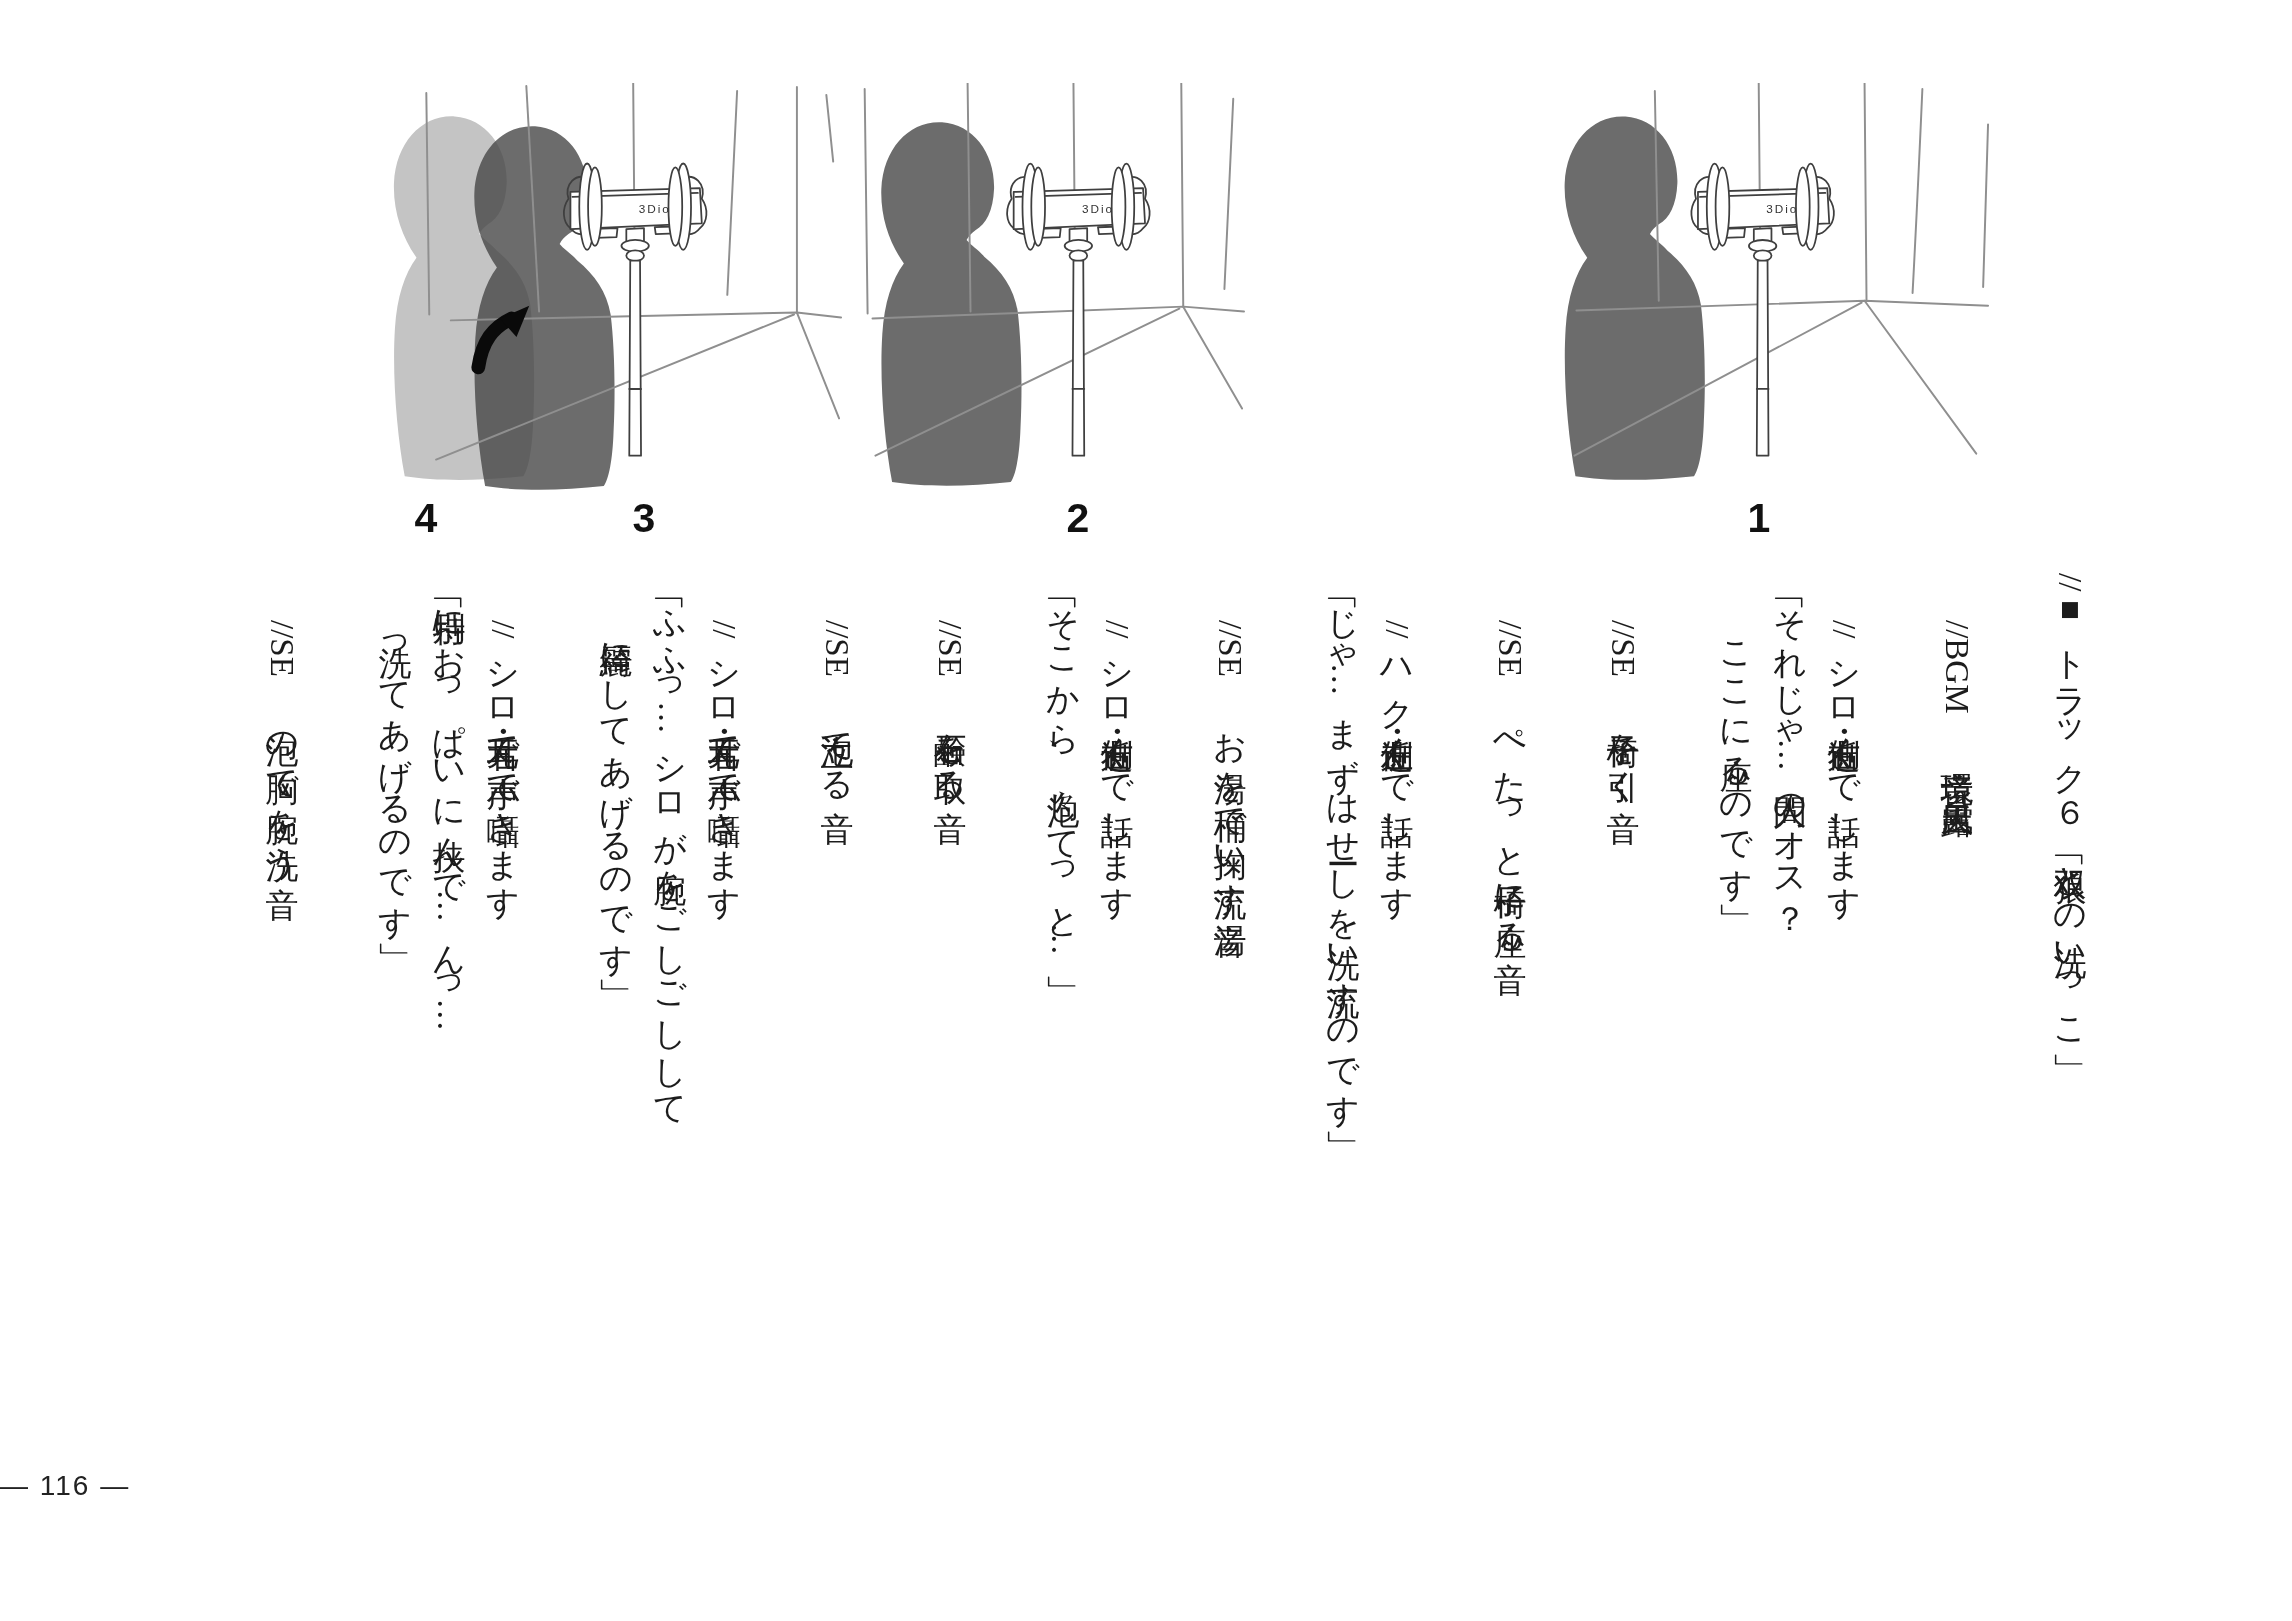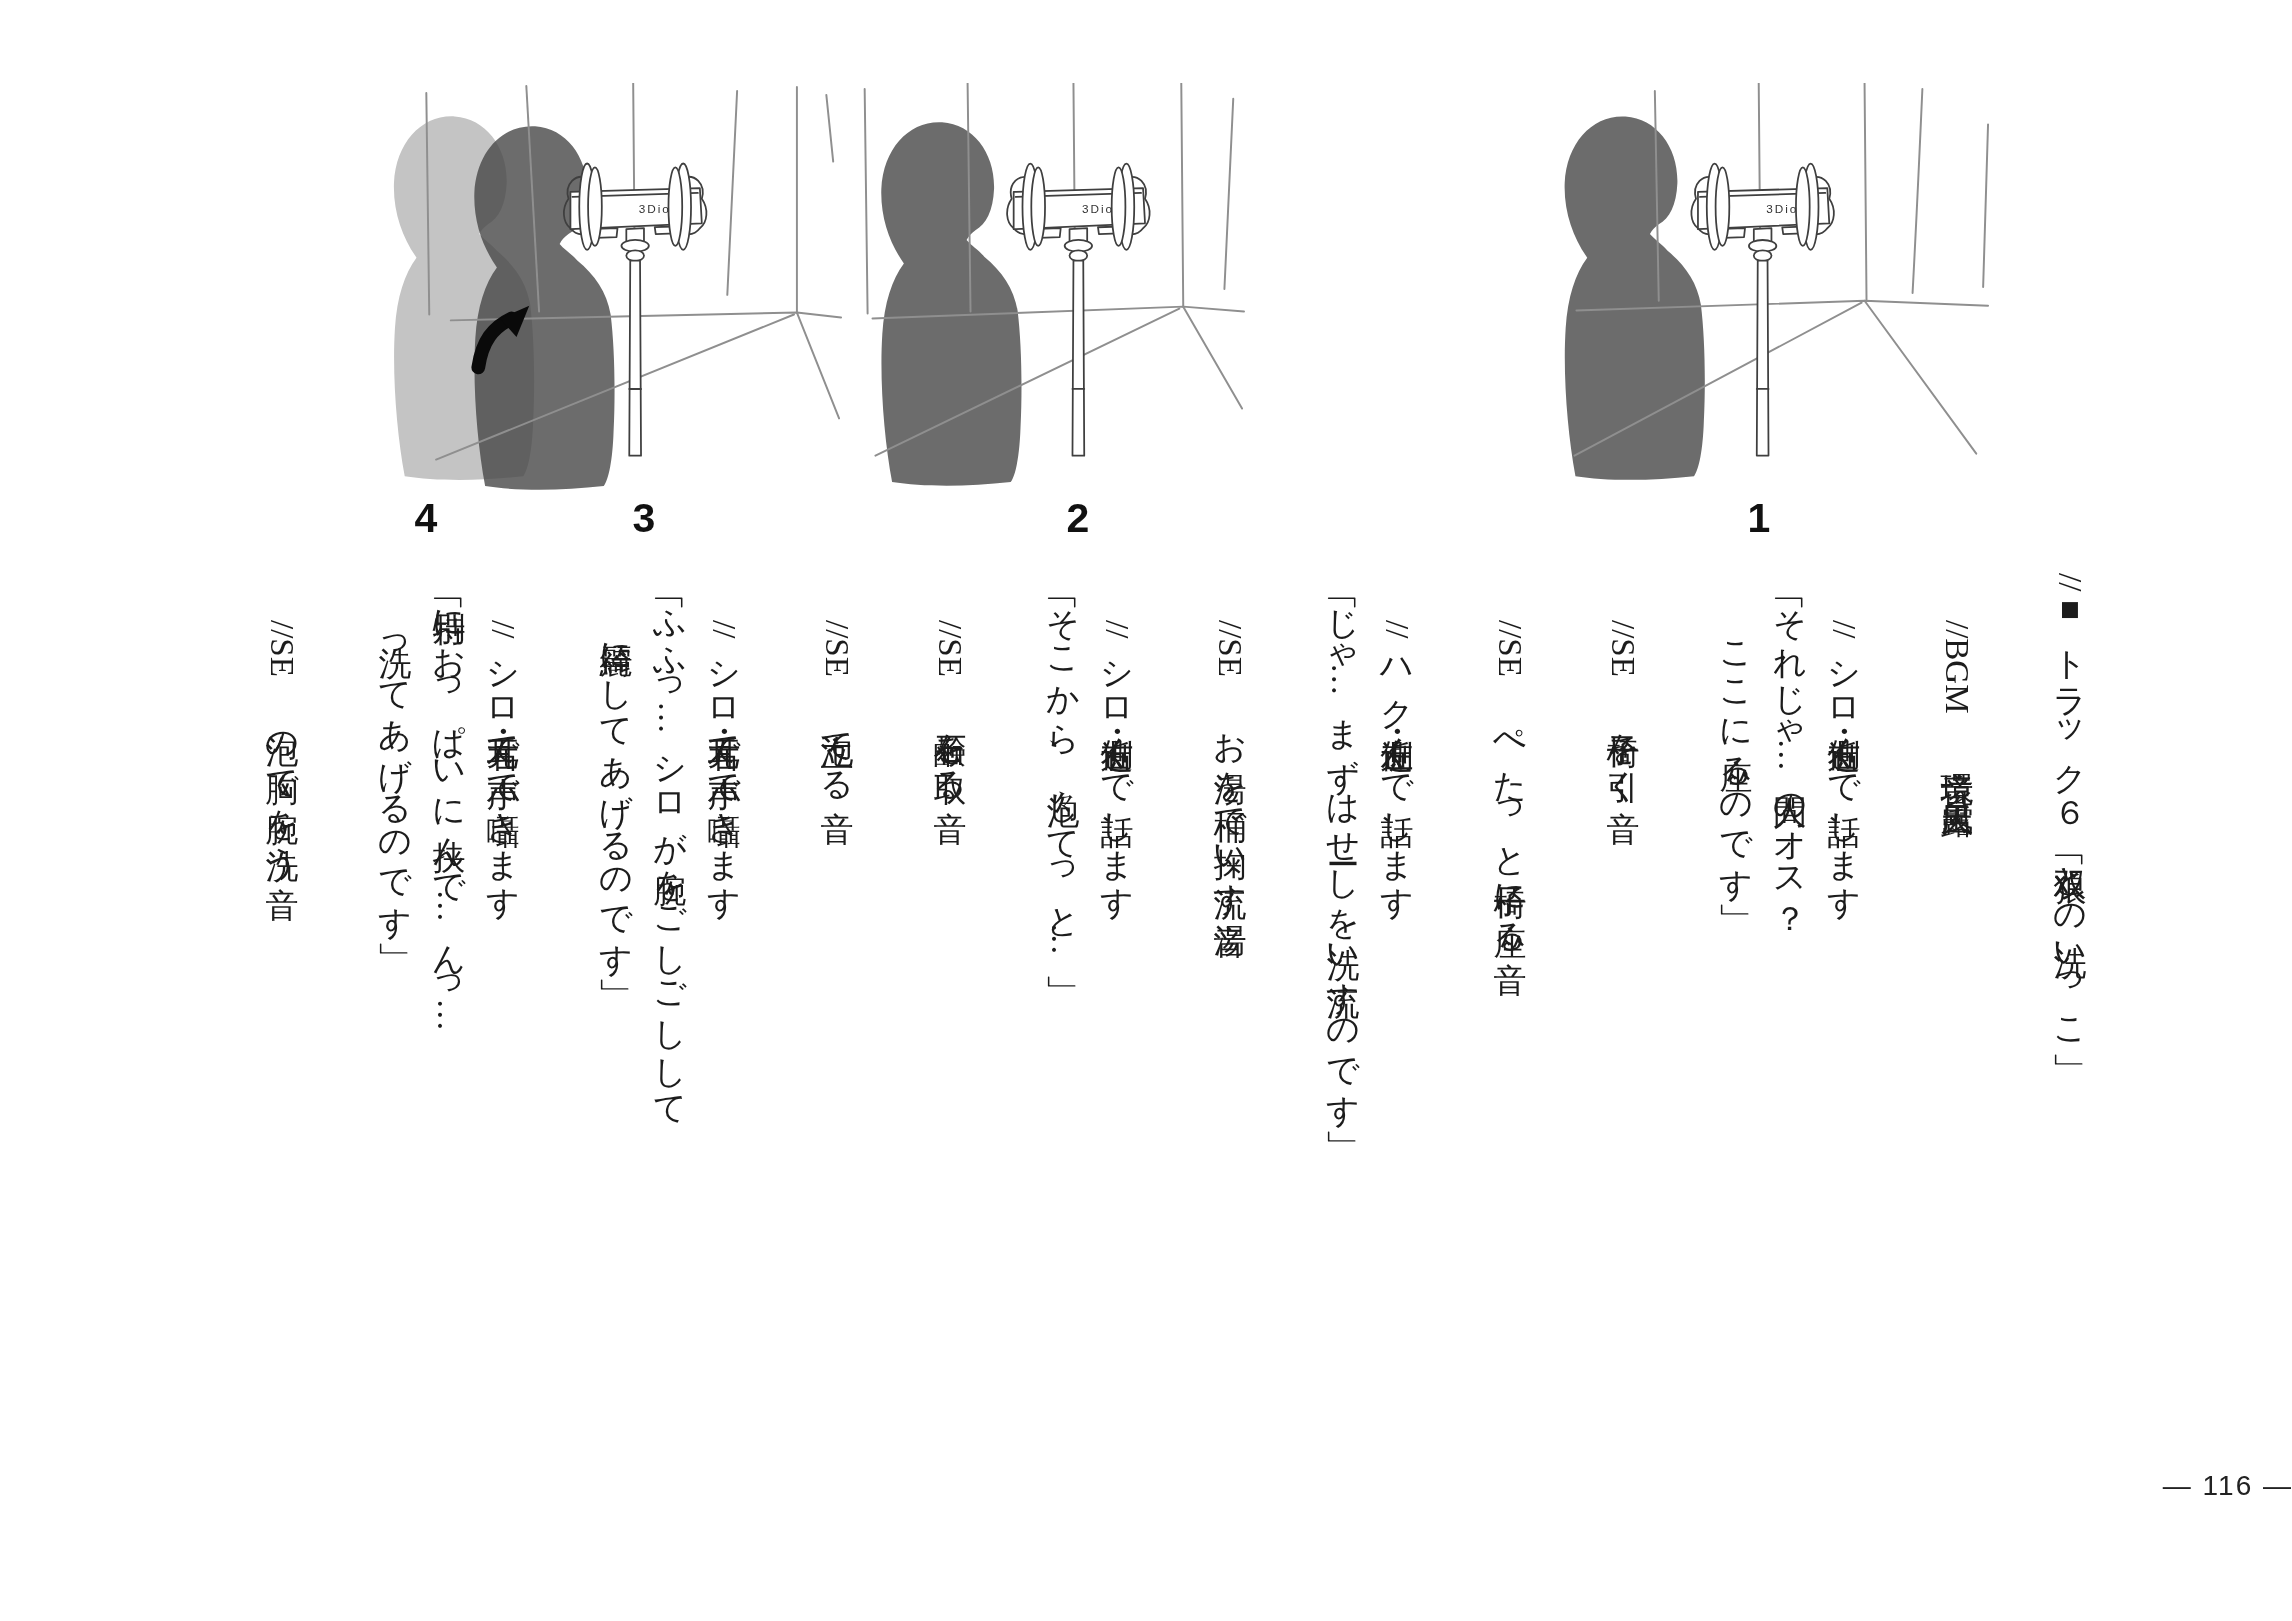--- a/index.html
+++ b/index.html
@@ -33,21 +33,21 @@
   .miclabel{font-family:"Liberation Sans","DejaVu Sans",sans-serif;font-size:12px;letter-spacing:2px;fill:#333;}
   
   .panel-num{
     position:absolute;top:495px;transform:translateX(-50%);
     font-family:"Liberation Sans","DejaVu Sans",sans-serif;
     font-weight:700;font-size:41px;color:#111;
   }
   #num-4{left:426px;} #num-3{left:644px;} #num-2{left:1078px;} #num-1{left:1759px;}
   
   #page-footer{
-    position:absolute;top:1470px;left:0;width:2293px;text-align:right;
+    position:absolute;top:1470px;left:0;width:2293px;text-align:left;
     font-family:"Liberation Sans","DejaVu Sans",sans-serif;
     font-size:28px;color:#222;letter-spacing:2px;
   }
 </style>
 </head>
 <body>
 
 <svg id="panel-a" class="panel" width="451" height="412" viewBox="0 0 460 420">
   <defs>
     <path id="fig-silhouette" d="M 78 34

